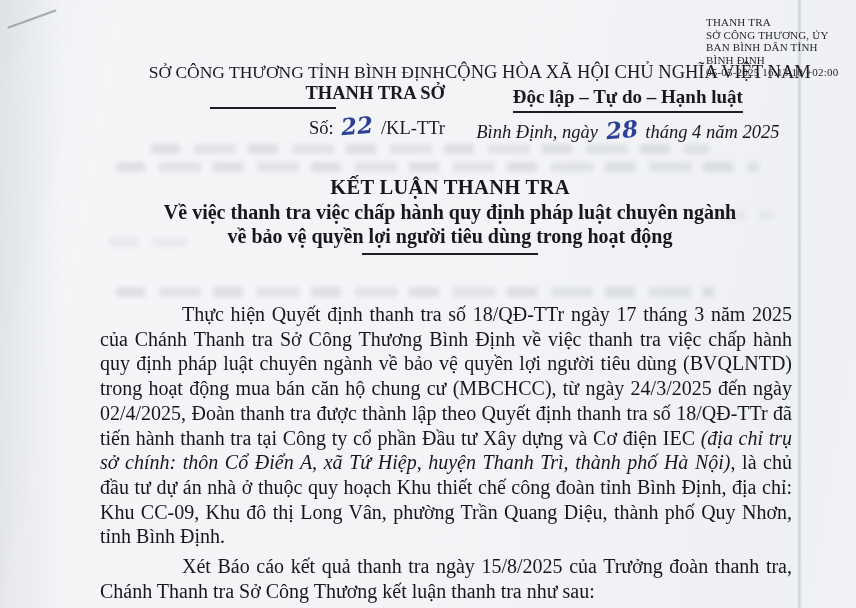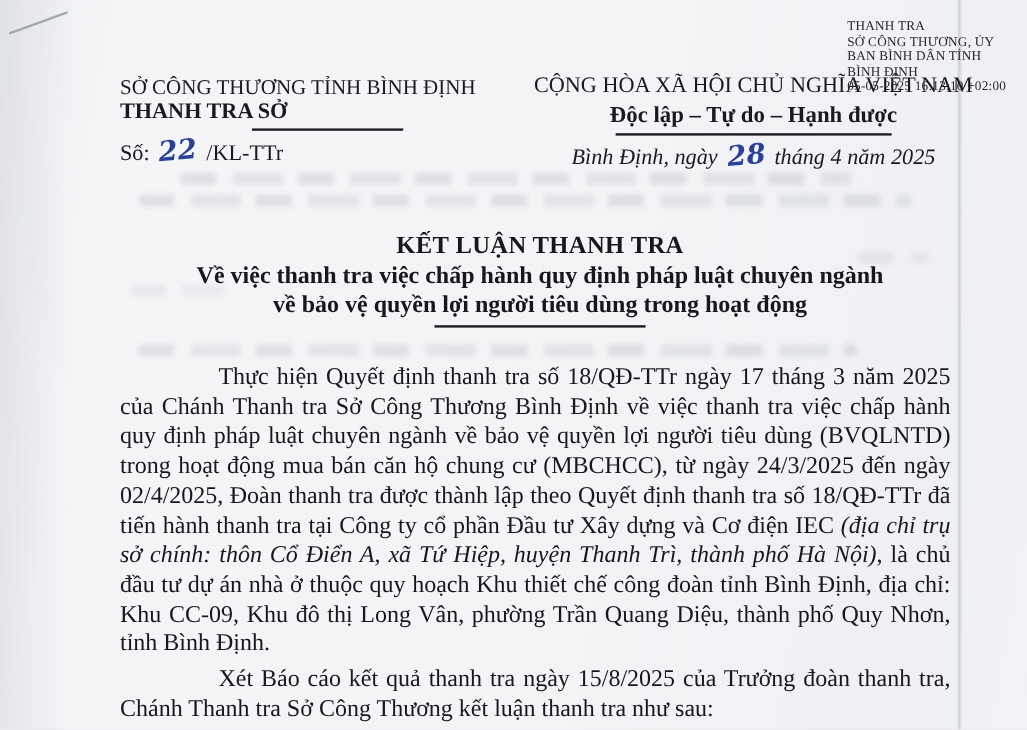--- a/index.html
+++ b/index.html
@@ -49,21 +49,21 @@
     position: absolute; left: 706px; top: 16px;
     font-size: 11px; line-height: 12.6px;
     color: #26272b; letter-spacing: .2px; white-space: nowrap;
   }
 
   
   .header {
     position: absolute; top: 62px; left: 100px; width: 700px;
     display: flex;
   }
-  .h-left  { width: 345px; text-align: left; flex: 0 0 auto; }
+  .h-left  { width: 345px; text-align: right; flex: 0 0 auto; }
   .h-right { flex: 1; text-align: center; }
   .org-parent { font-size: 17.5px; white-space: nowrap; }
   .org-name   { font-size: 18.5px; font-weight: bold; margin-top: 0; }
   .rule { height: 1.6px; background: #1e1f24; }
   .rule-left  { width: 126px; margin: 3px auto 5px; }
   .rule-right { width: 230px; margin: 3px auto 5px; }
   .doc-number { font-size: 18.5px; }
   .country { font-size: 18.5px; font-weight: normal; white-space: nowrap; }
   .motto   { font-size: 19px;  font-weight: bold; margin-top: 3px; }
   .date-line { font-size: 18.5px; font-style: italic; }
@@ -71,21 +71,21 @@
     font-family: "DejaVu Serif", serif;
     font-style: italic; font-weight: bold;
     color: #2c4097; font-size: 23px; line-height: 1;
     display: inline-block; transform: rotate(-5deg);
     margin: 0 3px;
   }
 
   
   .title-block {
     position: absolute; top: 176px; left: 100px; width: 700px;
-    text-align: center; font-weight: bold; color: #17181d; margin-top: 18px;
+    text-align: center; font-weight: bold; color: #17181d;
   }
   .title-main { font-size: 20.5px; letter-spacing: .3px; }
   .title-sub  { font-size: 20px; line-height: 23.5px; }
   .title-sub-first { margin-top: 2px; }
   .title-rule { width: 176px; height: 1.6px; background: #1e1f24; margin: 5px auto 0; }
 
   
   .doc-body {
     position: absolute; top: 302px; left: 100px; width: 692px;
     text-align: justify;
@@ -124,21 +124,21 @@
       <div class="org-name">THANH TRA SỞ</div>
       <div class="rule rule-left"></div>
       <div class="doc-number">
         <span>Số:</span>
         <span class="hand">22</span>
         <span>/KL-TTr</span>
       </div>
     </div>
     <div class="h-right">
       <div class="country">CỘNG HÒA XÃ HỘI CHỦ NGHĨA VIỆT NAM</div>
-      <div class="motto">Độc lập – Tự do – Hạnh được</div>
+      <div class="motto">Độc lập – Tự do – Hạnh luật</div>
       <div class="rule rule-right"></div>
       <div class="date-line">
         <span>Bình Định, ngày</span>
         <span class="hand">28</span>
         <span>tháng 4 năm 2025</span>
       </div>
     </div>
   </div>
 
   <div class="title-block">

